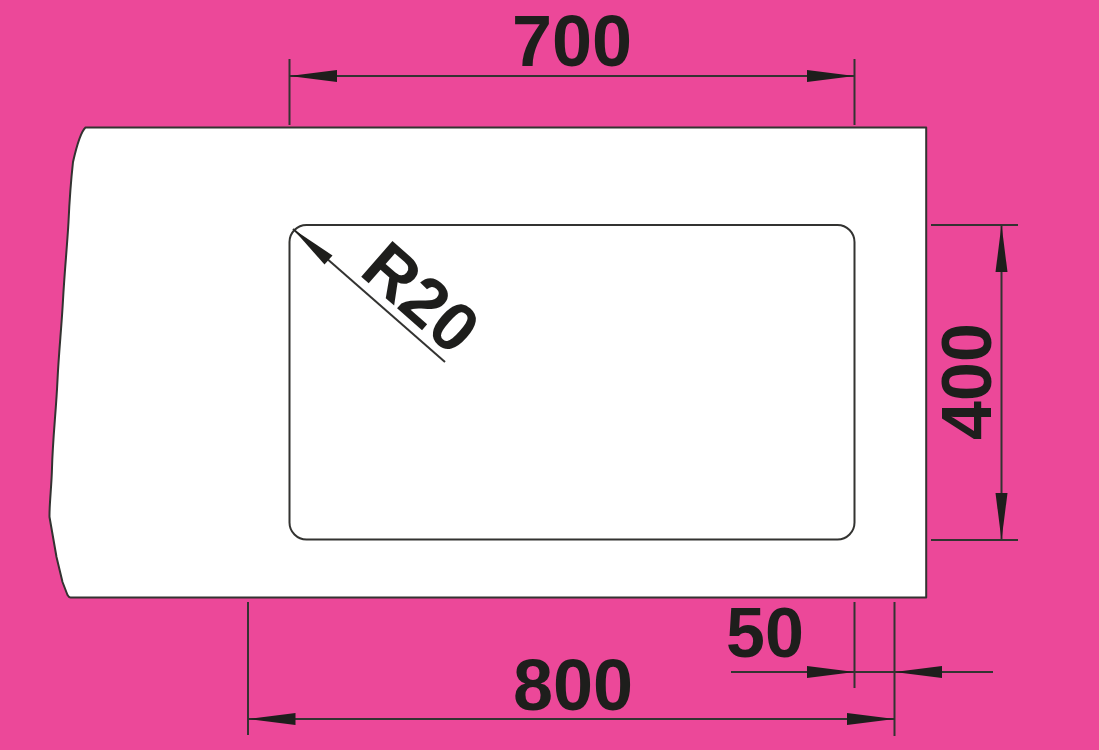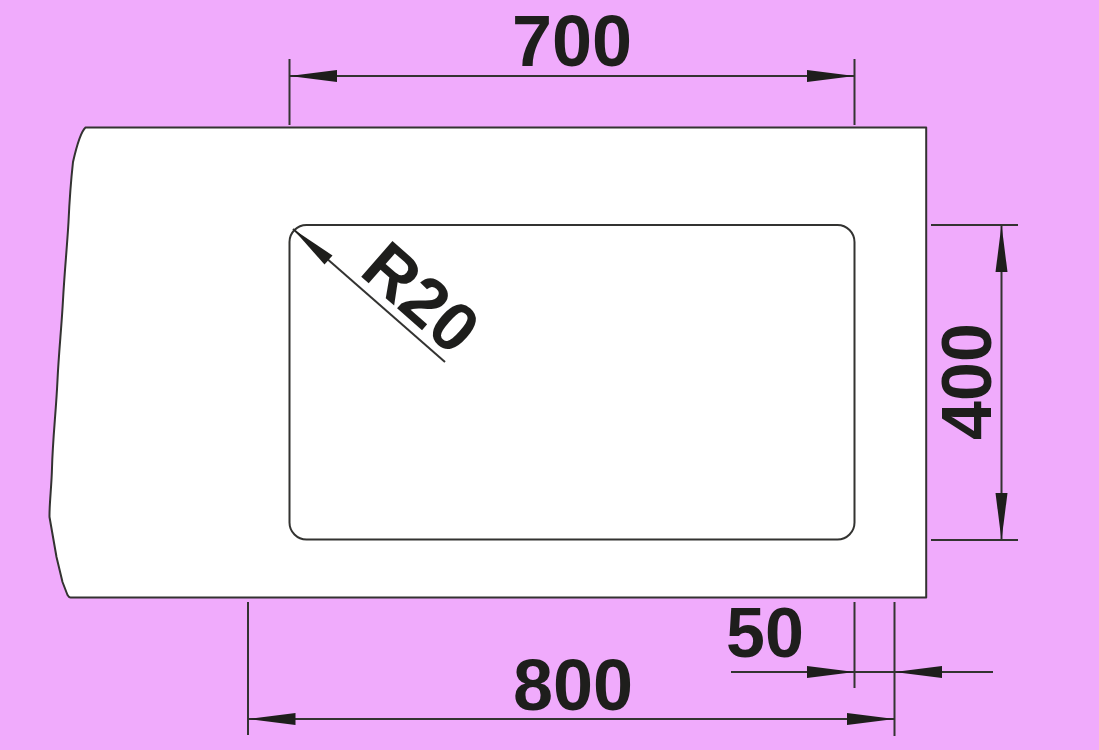--- a/index.html
+++ b/index.html
@@ -1,16 +1,16 @@
 <!DOCTYPE html>
 <html><head>
 <meta charset="utf-8">
 <style>
   html,body{margin:0;padding:0;background:#ffffff;}
-  .wrap{width:1099px;height:750px;position:relative;background:#f0abfc;overflow:hidden;}
+  .wrap{width:1099px;height:750px;position:relative;background:#ec4899;overflow:hidden;}
   svg{display:block;}
   text{font-family:"Liberation Sans",sans-serif;font-weight:bold;fill:#1e1e1c;}
 </style>
 </head>
 <body>
 <div class="wrap">
 <svg width="1099" height="750" viewBox="0 0 1099 750">
 
   <path d="M 926.2 127.5 L 85.5 127.5
            C 80.5 132 75.5 151 73 162

